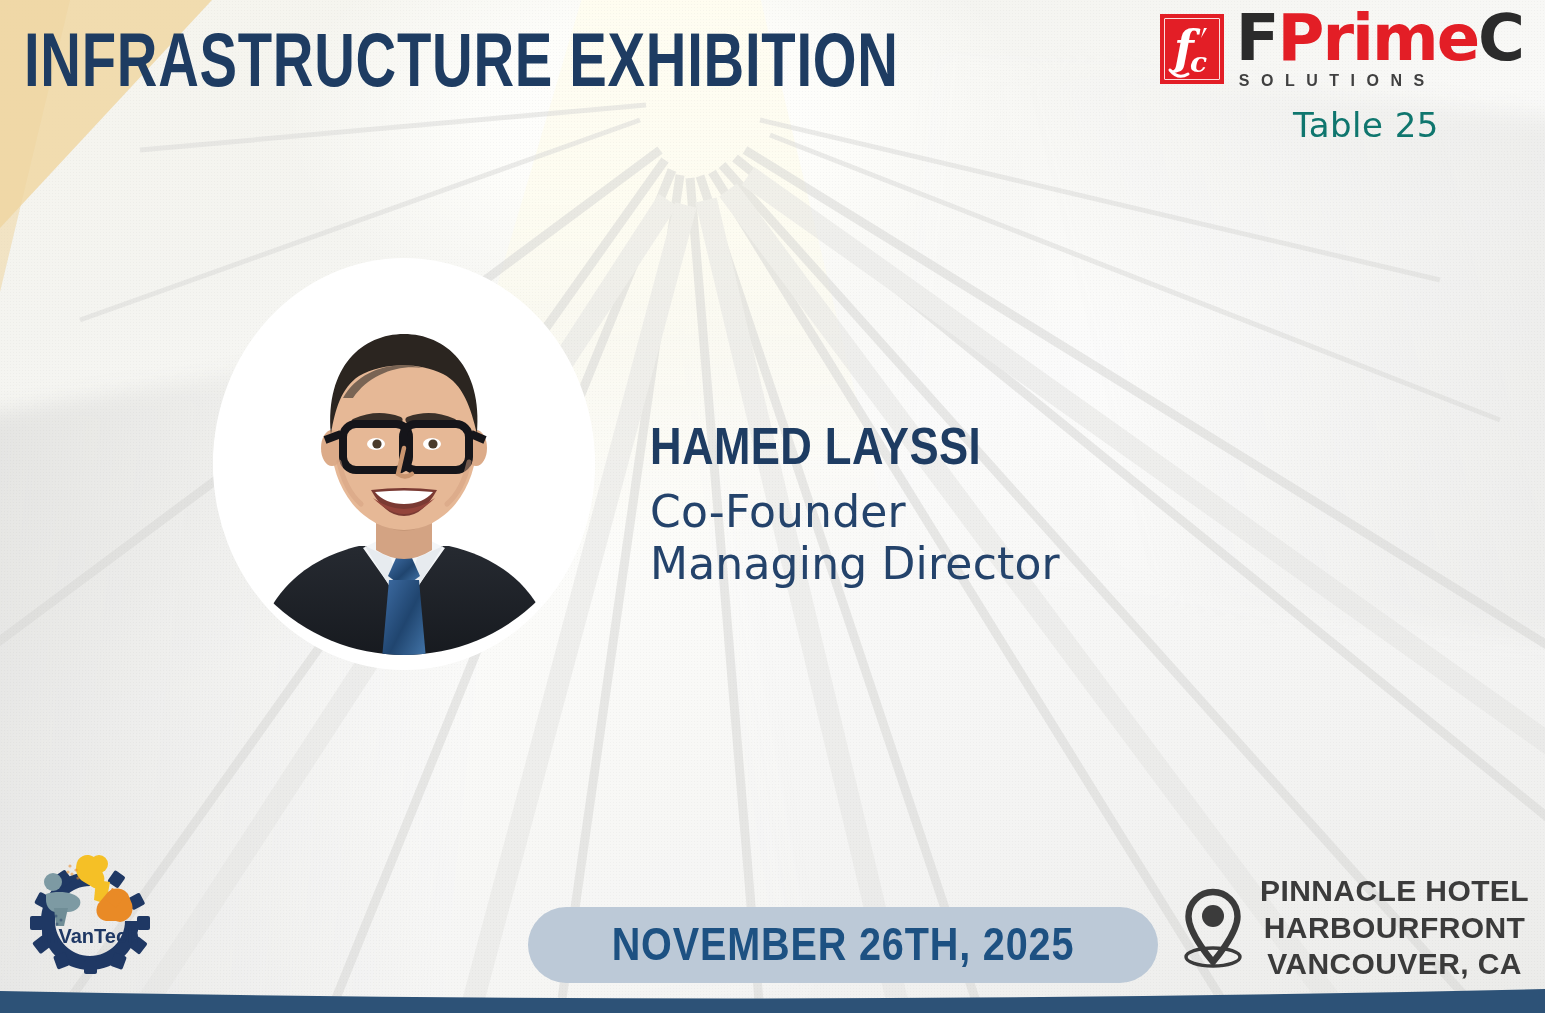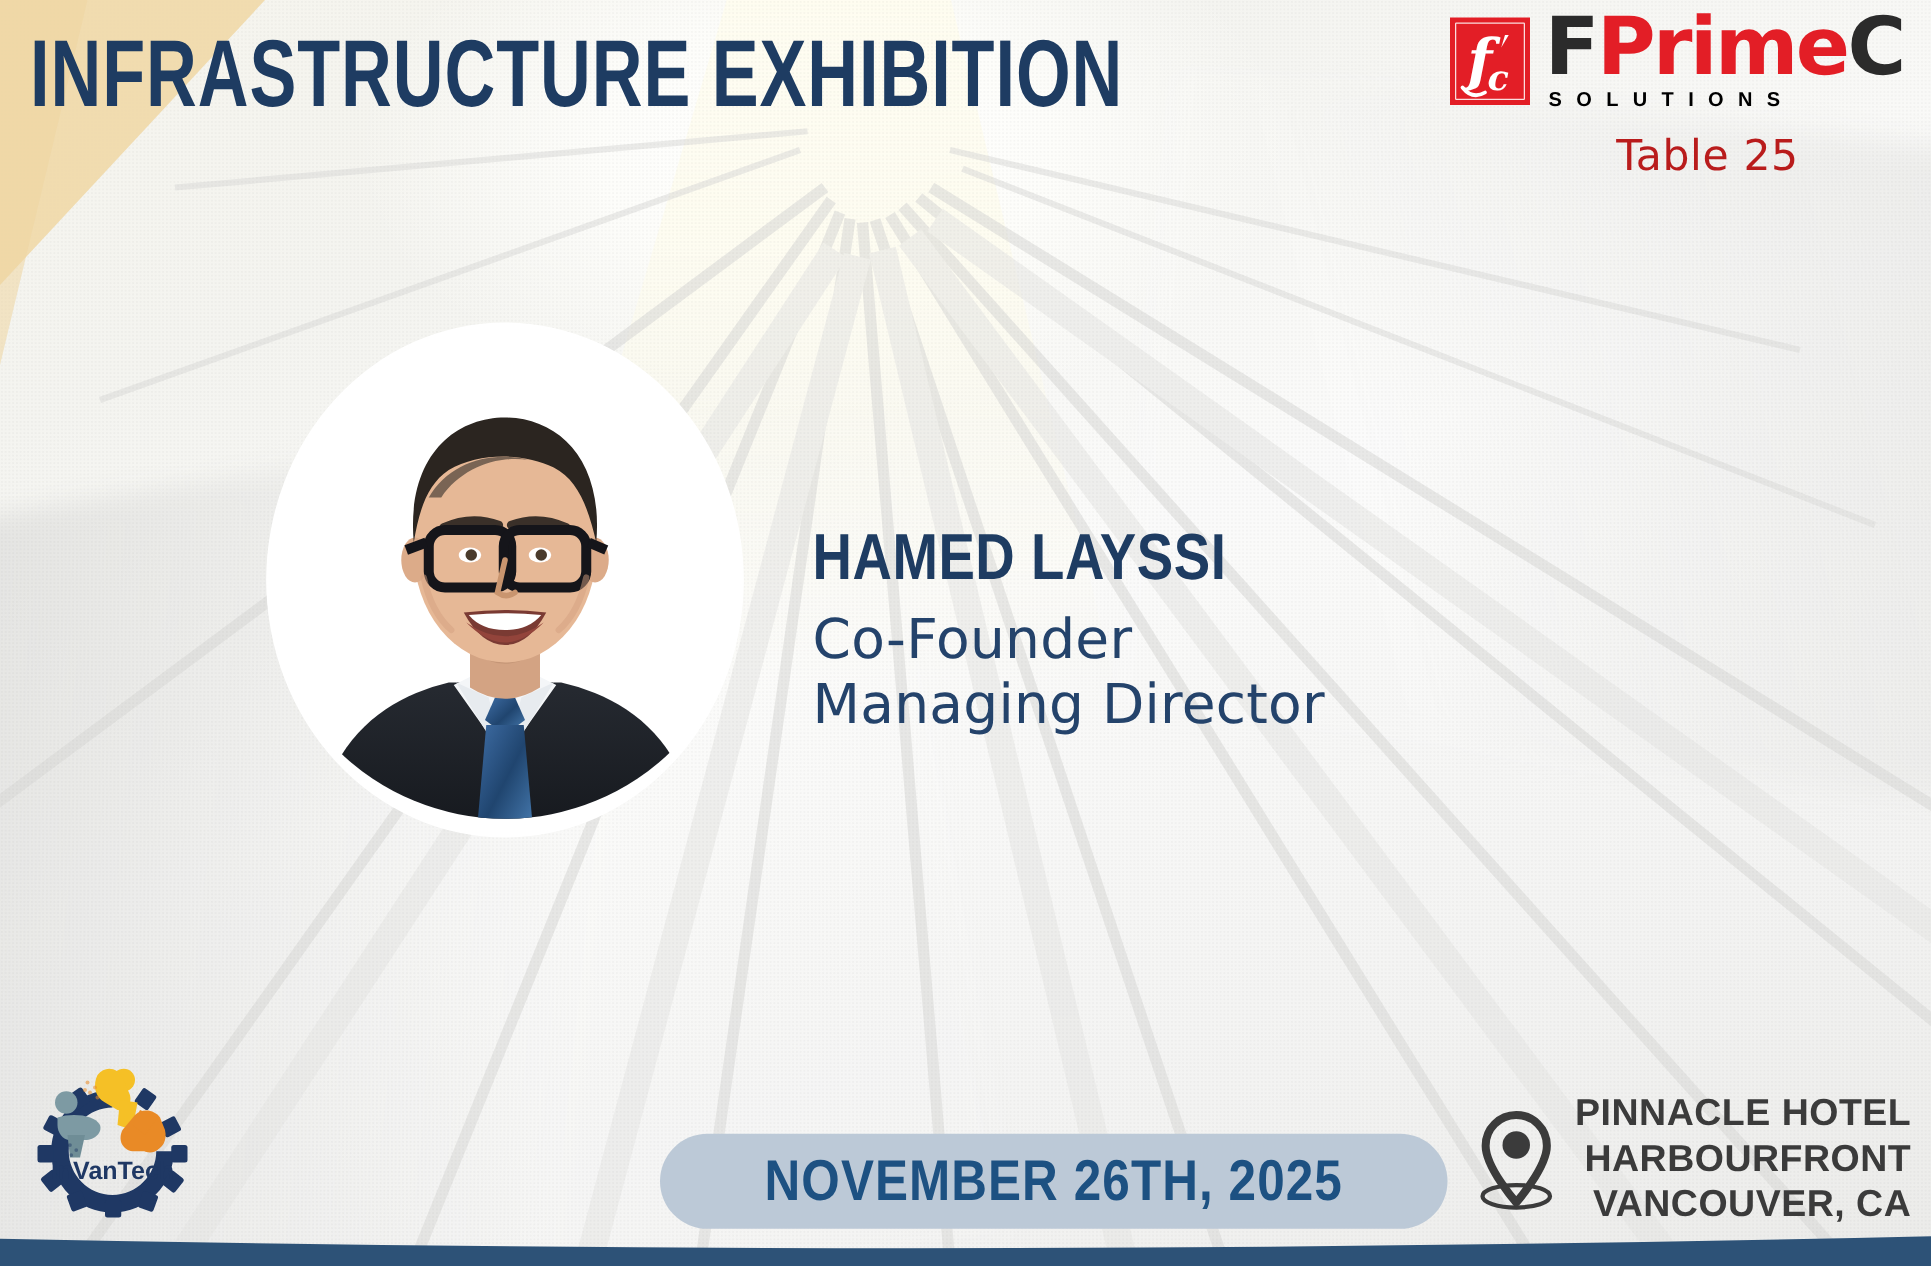--- a/index.html
+++ b/index.html
@@ -96,27 +96,27 @@
   .brand-words{display:flex;flex-direction:column;align-items:flex-start;}
   .brand-name{
     font-family:"DejaVu Sans","Liberation Sans",sans-serif;
     font-weight:700;font-size:64px;line-height:.96;letter-spacing:-2px;
     white-space:nowrap;
   }
   .brand-name .dark{color:#2b2b2b;}
   .brand-name .red{color:#e31e26;}
   .brand-sub{
     font-family:"Liberation Sans",sans-serif;
-    font-weight:700;font-size:16px;letter-spacing:11.5px;color:#000000;
+    font-weight:700;font-size:16px;letter-spacing:11.5px;color:#404040;
     margin-top:3px;padding-left:3px;white-space:nowrap;
   }
   .table-no{
     position:absolute;right:106px;top:105px;
     font-family:"DejaVu Sans","Liberation Sans",sans-serif;
-    font-size:34px;color:#b91c1c;letter-spacing:.5px;white-space:nowrap;
+    font-size:34px;color:#0f766e;letter-spacing:.5px;white-space:nowrap;
   }
 
   
   .portrait{
     position:absolute;left:213px;top:258px;width:382px;height:412px;
     border-radius:50%;
     background:#ffffff;
     overflow:hidden;
   }
   .portrait svg{position:absolute;left:0;top:0;width:382px;height:412px;}
@@ -153,21 +153,21 @@
     transform:scaleX(.86);transform-origin:center;
     white-space:nowrap;
   }
 
   
   .venue{position:absolute;right:16px;bottom:30px;display:flex;align-items:center;gap:14px;}
   .pin-icon{flex:0 0 auto;width:66px;height:88px;}
   .venue-lines{
     font-family:"Liberation Sans",sans-serif;
     font-weight:700;font-size:30px;line-height:1.22;letter-spacing:.4px;
-    color:#3b3b3b;text-align:right;white-space:nowrap;
+    color:#3b3b3b;text-align:center;white-space:nowrap;
   }
 
   
   .invantech{position:absolute;left:20px;bottom:36px;width:140px;height:135px;}
   .invantech svg{width:100%;height:100%;display:block;}
 
   
   .bottom-bar{
     position:absolute;left:0;bottom:0;width:100%;height:36px;
   }

